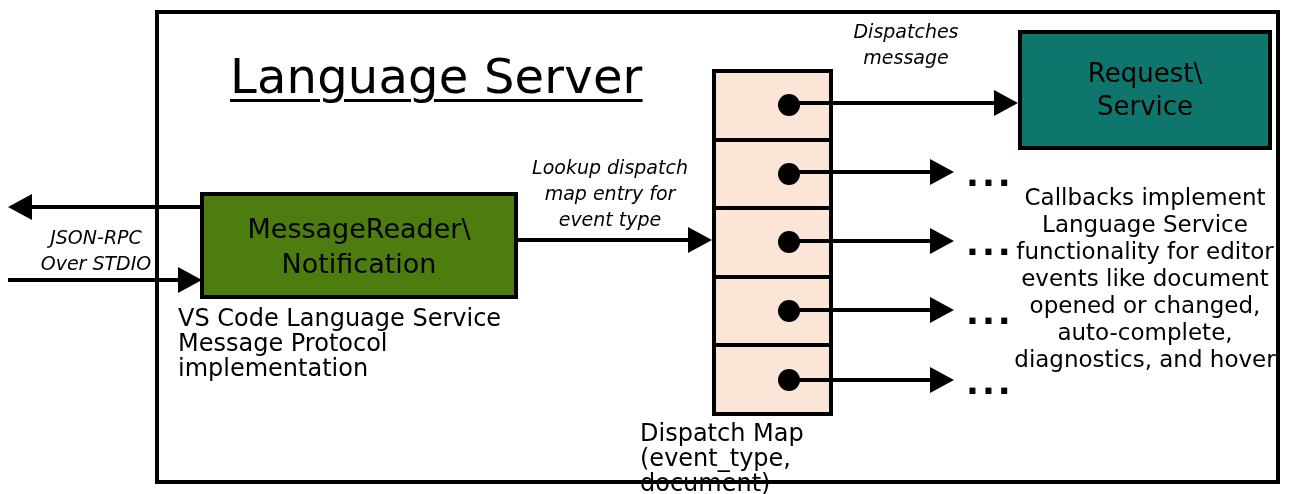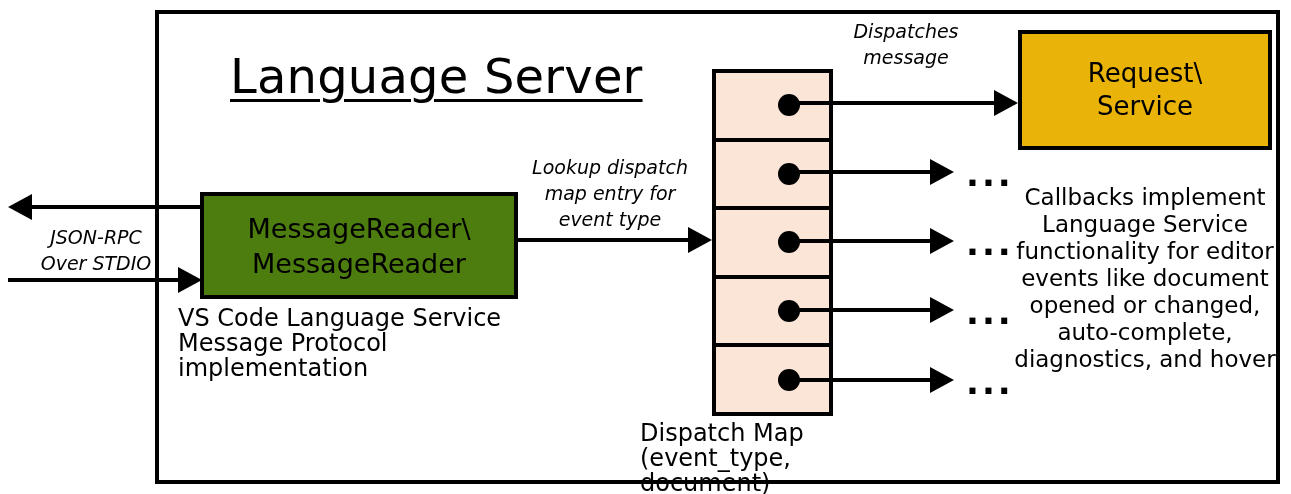--- a/index.html
+++ b/index.html
@@ -63,21 +63,21 @@
     height: 107px;
     background: #4d7c0f;
     font-size: 27px;
     line-height: 35px;
   }
   #callback-box {
     left: 1018px;
     top: 30px;
     width: 254px;
     height: 120px;
-    background: #eab308;
+    background: #0f766e;
     font-size: 26px;
     line-height: 33px;
   }
   .box-line { display: block; white-space: nowrap; }
 
   
   .caption {
     position: absolute;
     text-align: left;
     font-size: 24px;
@@ -183,21 +183,21 @@
   <div class="arrowhead-left" style="left:8px; top:194px;"></div>
 
   <div class="hline" style="left:8px; top:278px; width:172px;"></div>
   <div class="arrowhead-right" style="left:178px; top:267px;"></div>
 
   <div id="label-jsonrpc" class="edge-label">JSON-RPC
 Over STDIO</div>
 
   <div id="message-box" class="node-box">
     <span class="box-line">MessageReader\</span>
-    <span class="box-line">MessageReader</span>
+    <span class="box-line">Notification</span>
   </div>
   <div id="message-caption" class="caption">
     <div>VS Code Language Service</div>
     <div>Message Protocol implementation</div>
   </div>
 
   <div class="hline" style="left:518px; top:238px; width:172px;"></div>
   <div class="arrowhead-right" style="left:688px; top:227px;"></div>
   <div id="label-lookup" class="edge-label">Lookup dispatch
 map entry for

